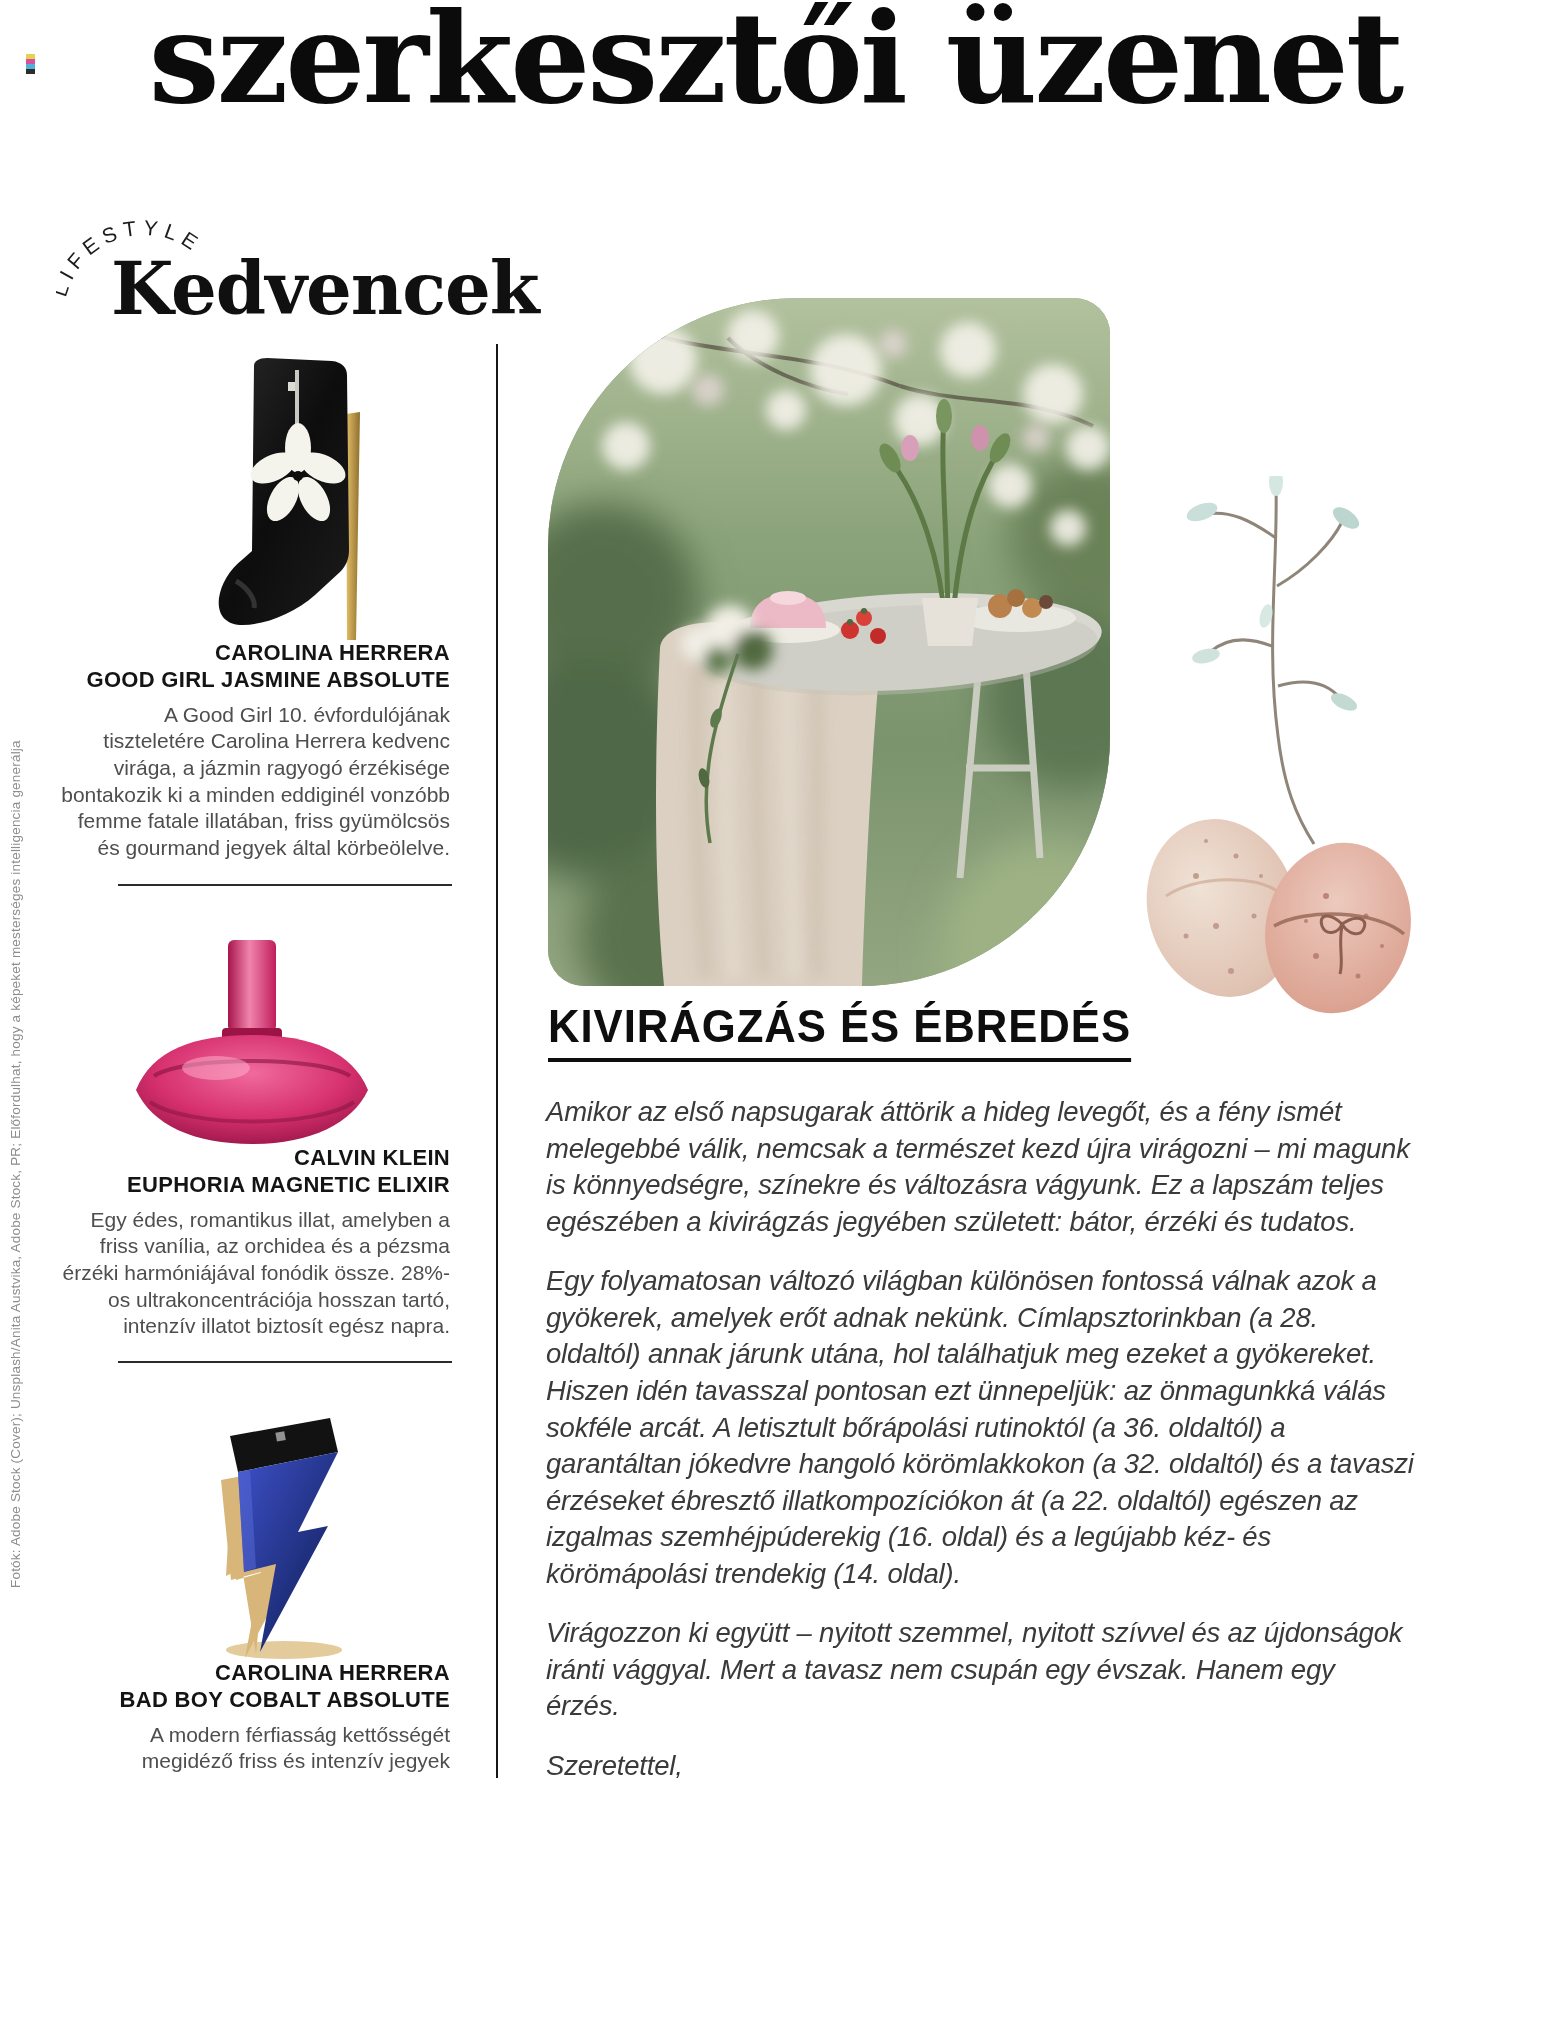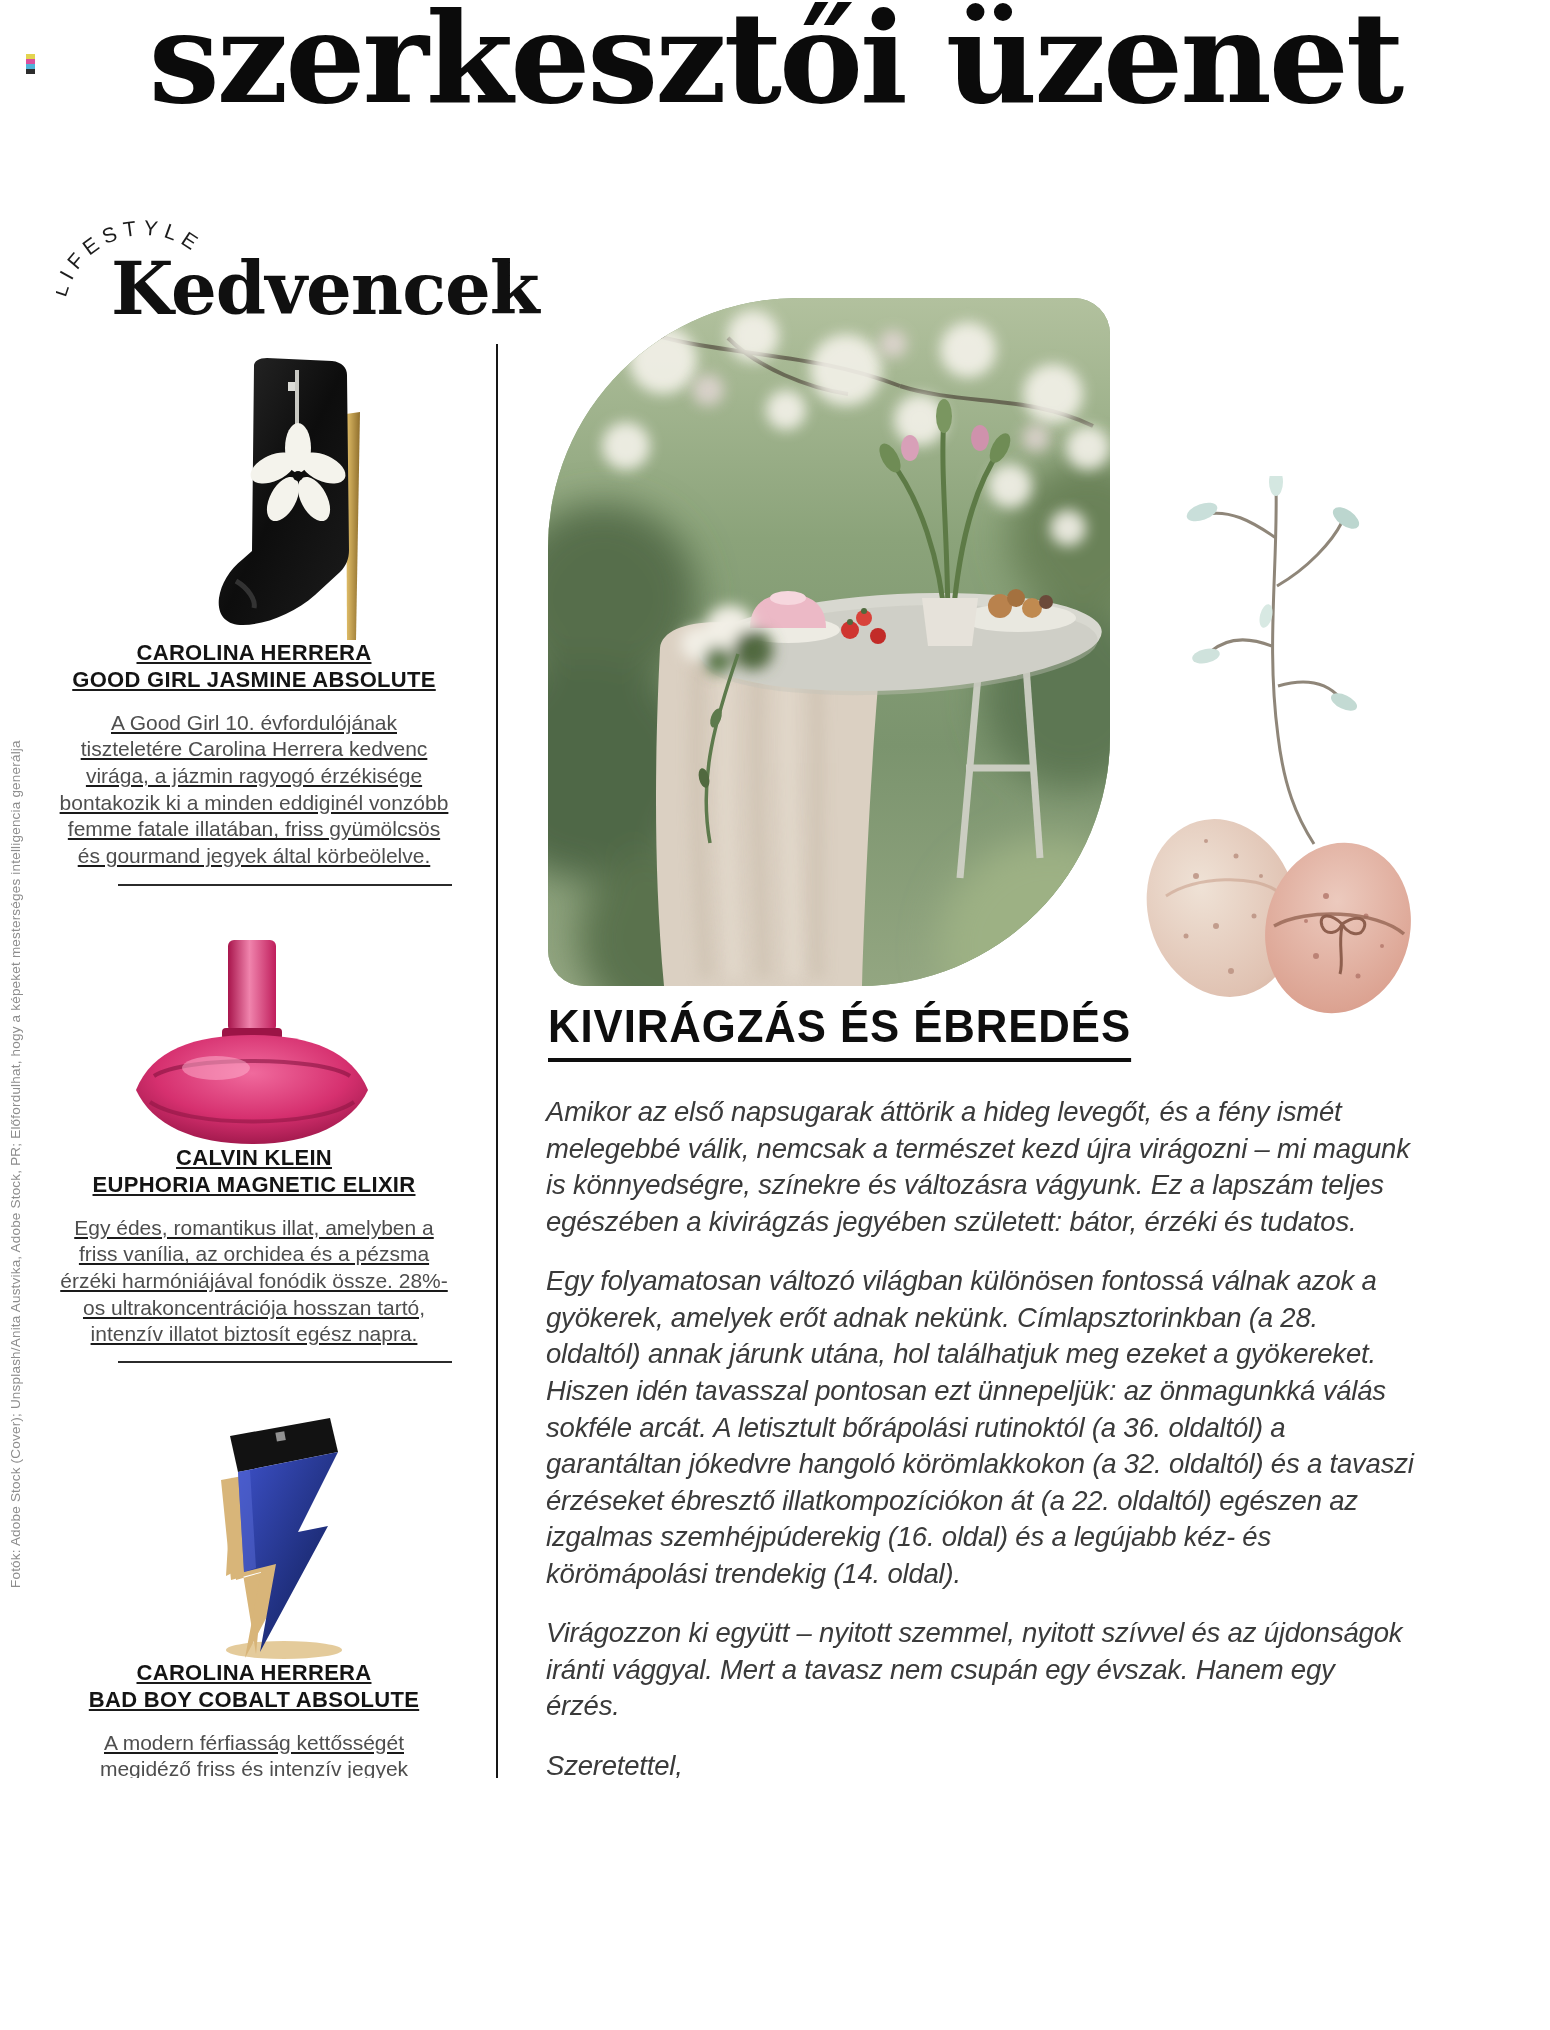--- a/index.html
+++ b/index.html
@@ -12,23 +12,23 @@
       font-family:"DejaVu Serif",serif;font-weight:700;font-size:126px;line-height:1.15;
       letter-spacing:-3px;color:#0b0b0b;white-space:nowrap;}
 
   
   .arc-svg{position:absolute;left:56px;top:194px;}
   .kedvencek{position:absolute;left:111px;top:246px;font-family:"DejaVu Serif",serif;
       font-weight:700;font-size:72px;letter-spacing:-1px;color:#101010;}
   .v-rule{position:absolute;left:496px;top:344px;width:2px;height:1610px;background:#161616;}
 
   .prod-img{position:absolute;}
-  .prod-text{position:absolute;left:58px;width:392px;text-align:center;text-decoration:underline;}
+  .prod-text{position:absolute;left:58px;width:392px;text-align:right;}
   .p-title{font-weight:700;font-size:22px;line-height:1.22;color:#141414;letter-spacing:.3px;}
-  .p-desc{font-size:21px;line-height:1.27;color:#4e4e4e;font-weight:300;margin-top:16px;}
+  .p-desc{font-size:21px;line-height:1.27;color:#4e4e4e;font-weight:300;margin-top:8px;}
   .h-div{position:absolute;left:118px;width:334px;height:2px;background:#2b2b2b;}
 
   
   .credit{position:absolute;left:8px;top:1588px;width:912px;transform:rotate(-90deg);
       transform-origin:left top;white-space:nowrap;font-size:13.5px;color:#8d8d8d;letter-spacing:.2px;}
 
   
   .photo{position:absolute;left:548px;top:298px;width:562px;height:688px;
       border-radius:250px 36px 250px 36px;overflow:hidden;background:#8fa67e;}
   .eggs{position:absolute;left:1126px;top:476px;}

